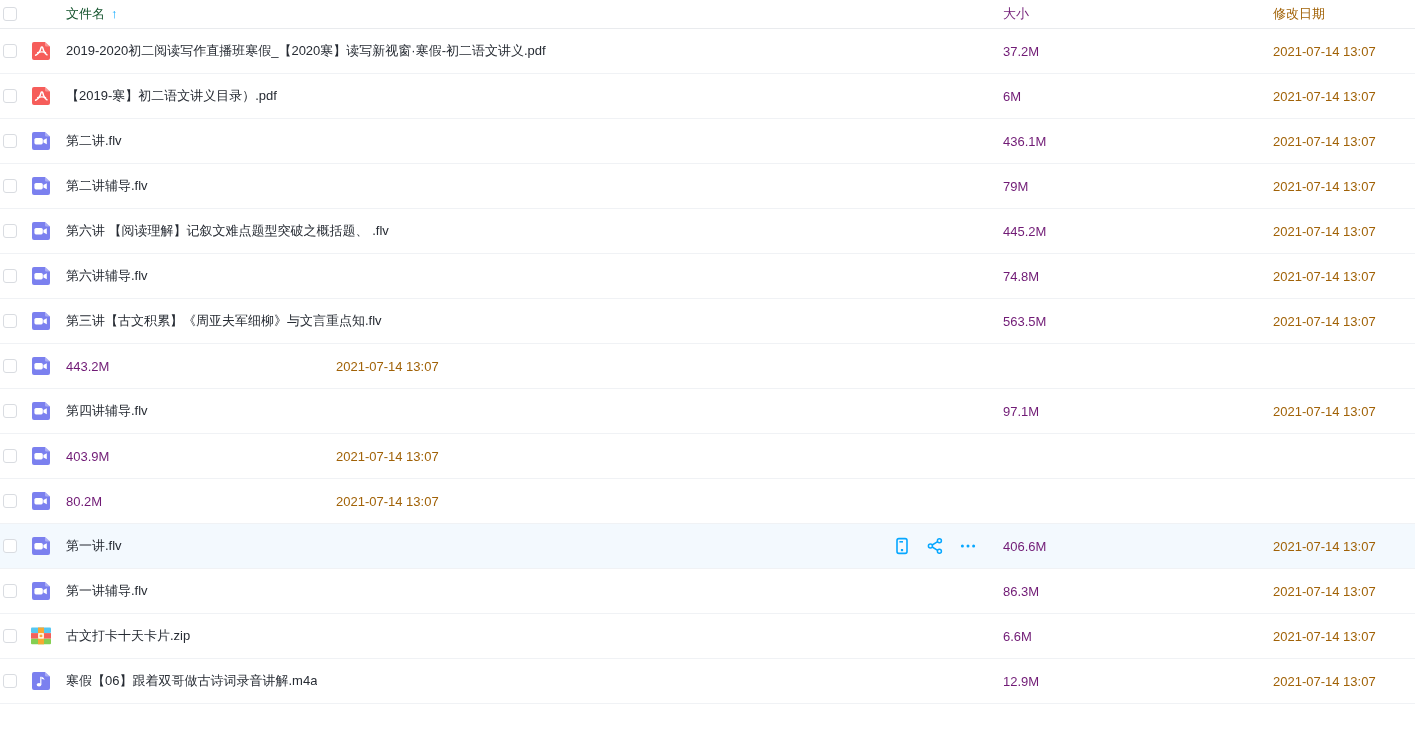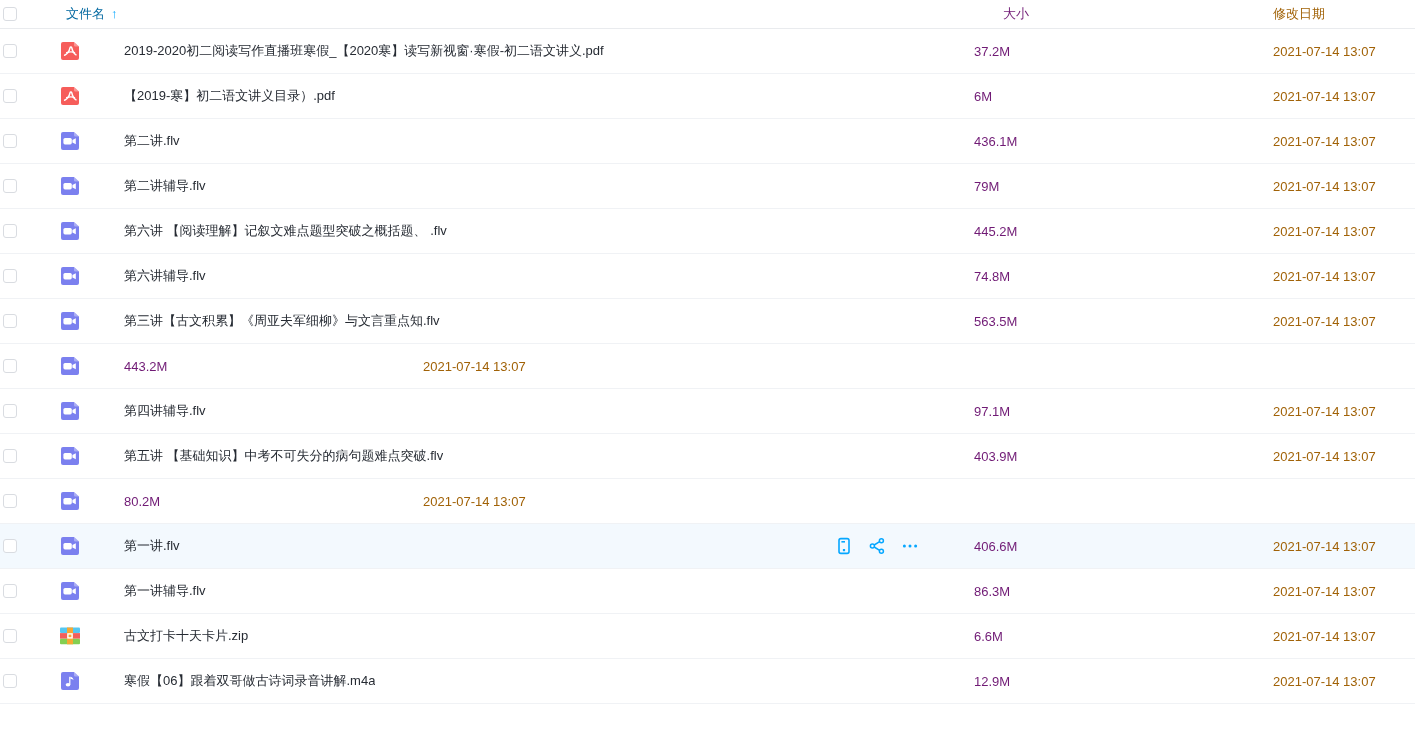--- a/index.html
+++ b/index.html
@@ -8,37 +8,37 @@
     font-family:"Liberation Sans","DejaVu Sans",sans-serif;
     -webkit-font-smoothing:antialiased;
   }
   .file-table{width:100%;}
   .header-row{
     display:flex;align-items:center;height:29px;box-sizing:border-box;
     border-bottom:1px solid #e9ebee;font-size:13px;color:#8a9099;
   }
   .file-row{
     display:flex;align-items:center;height:45px;box-sizing:border-box;
-    border-bottom:1px solid #f0f2f5;font-size:13px;gap:29px;
+    border-bottom:1px solid #f0f2f5;font-size:13px;
   }
   .file-row.hovered{background:#f3f9fe;}
   .col-check{width:30px;padding-left:3px;box-sizing:border-box;flex:none;display:flex;align-items:center;}
   .checkbox{
     display:inline-block;width:14px;height:14px;box-sizing:border-box;
     border:1px solid #d9dce1;border-radius:3px;background:#fff;cursor:pointer;
   }
   .col-icon{width:36px;flex:none;display:flex;align-items:center;}
   .col-name{
     flex:1;min-width:0;display:flex;align-items:center;justify-content:space-between;
     padding-right:26px;box-sizing:border-box;
   }
   .file-name{
     color:#262b33;cursor:pointer;white-space:nowrap;overflow:hidden;text-overflow:ellipsis;
   }
-  .header-name-label{color:#0369a1;cursor:pointer;}
+  .header-name-label{color:#14532d;cursor:pointer;}
   .sort-arrow{font-weight:bold;margin-left:6px;font-size:13px;}
   .col-size{width:270px;flex:none;color:#701a75;}
   .col-date{width:142px;flex:none;color:#a16207;}
   .actions{display:flex;align-items:center;gap:15px;flex:none;margin-left:12px;}
   .action-btn{display:inline-flex;align-items:center;cursor:pointer;}
   svg{display:block;}
 </style>
 </head>
 <body>
 
@@ -229,24 +229,20 @@
       <span class="checkbox"></span>
     </span>
     <span class="col-icon">
     <svg width="22" height="20" viewBox="0 0 22 20">
       <path d="M2 3 q0-2 2-2 h11 l5 4.5 V17 q0 2 -2 2 H4 q-2 0 -2-2 Z" fill="#7b80ef"></path>
       <path d="M15 1 l5 4.5 h-3.8 q-1.2 0 -1.2-1.2 Z" fill="rgba(255,255,255,0.35)"></path>
       <rect x="4.4" y="7" width="8.4" height="6.4" rx="1.6" fill="#fff"></rect>
       <path d="M13.4 8.9 L16.8 7.2 V13.2 L13.4 11.5 Z" fill="#fff"></path>
     </svg>
         </span>
-    <span class="col-name">
-      <span class="file-name">第五讲 【基础知识】中考不可失分的病句题难点突破.flv</span>
-
-    </span>
     <span class="col-size">403.9M</span>
     <span class="col-date">2021-07-14 13:07</span>
       </div>
       <div class="file-row">
     <span class="col-check">
       <span class="checkbox"></span>
     </span>
     <span class="col-icon">
     <svg width="22" height="20" viewBox="0 0 22 20">
       <path d="M2 3 q0-2 2-2 h11 l5 4.5 V17 q0 2 -2 2 H4 q-2 0 -2-2 Z" fill="#7b80ef"></path>

